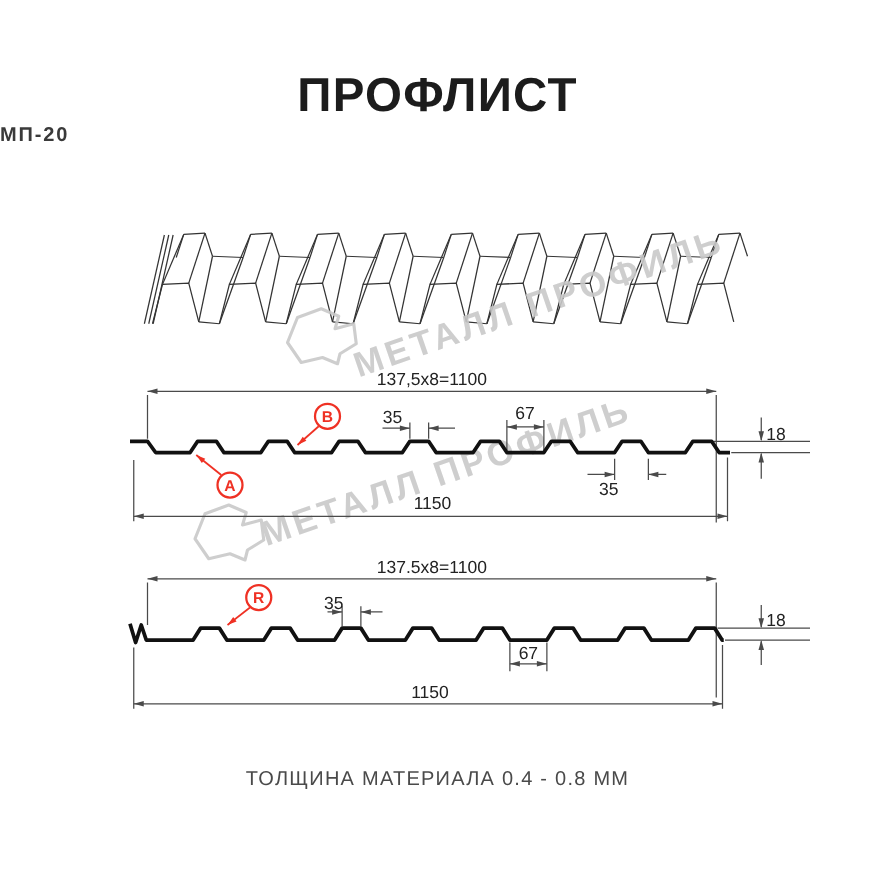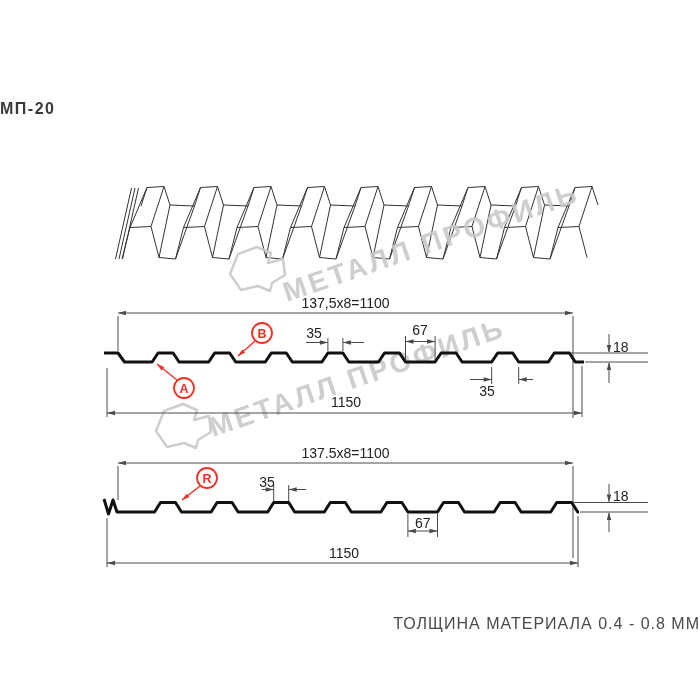--- a/index.html
+++ b/index.html
@@ -3,21 +3,21 @@
 <meta charset="utf-8">
 <style>
   html,body{margin:0;padding:0;background:#ffffff;}
   #page{position:relative;width:700px;height:700px;background:#ffffff;overflow:hidden;
         font-family:"Liberation Sans", sans-serif;}
   .abs{position:absolute;}
   #title{top:56px;left:0;width:700px;text-align:center;
          font-size:38px;font-weight:700;letter-spacing:1px;color:#1c1c1c;}
   #subtitle{top:100px;left:0;width:700px;text-align:left;
             font-size:16px;font-weight:600;letter-spacing:1.5px;color:#3a3a3a;}
-  #footer{top:615px;left:0;width:700px;text-align:right;
+  #footer{top:615px;left:0;width:700px;text-align:center;
           font-size:16px;font-weight:500;letter-spacing:1px;color:#4a4a4a;}
   svg{position:absolute;top:0;left:0;}
   .thin{stroke:#4a4a4a;stroke-width:1;fill:none;}
   .sheet{stroke:#333333;stroke-width:1;fill:none;}
   .prof{stroke:#111111;stroke-width:3;fill:none;stroke-linejoin:round;}
   .dimtxt{font-family:"Liberation Sans",sans-serif;font-size:14px;fill:#222222;}
   .wmtxt{font-family:"Liberation Sans",sans-serif;font-size:28px;font-weight:700;
          letter-spacing:3px;fill:#c9c9c9;}
   .wmlogo{stroke:#c9c9c9;stroke-width:2.5;fill:none;stroke-linejoin:round;}
   .red{stroke:#ef3124;fill:none;}
@@ -231,15 +231,16 @@
     <g id="leaders">
         <line x1="177" y1="380" x2="157" y2="364" stroke="#ef3124" stroke-width="1.4"></line>
         <polygon points="157,364 161.482186966203,370.40312423743285 164.23084517544245,366.96730147588346" fill="#ef3124"></polygon>
         <line x1="255" y1="341" x2="238" y2="356" stroke="#ef3124" stroke-width="1.4"></line>
         <polygon points="238,356 245.07935151682926,352.68748100365184 242.16821631364712,349.3881944400454" fill="#ef3124"></polygon>
         <line x1="200" y1="486" x2="182" y2="500" stroke="#ef3124" stroke-width="1.4"></line>
         <polygon points="182,500 189.27081098005527,497.13202027686606 186.56947228058965,493.6588705204102" fill="#ef3124"></polygon>
       </g>
   </svg>
 
+  <div id="title" class="abs">ПРОФЛИСТ</div>
   <div id="subtitle" class="abs">МП-20</div>
   <div id="footer" class="abs">ТОЛЩИНА МАТЕРИАЛА 0.4 - 0.8 ММ</div>
 </div>
 
 </body></html>

